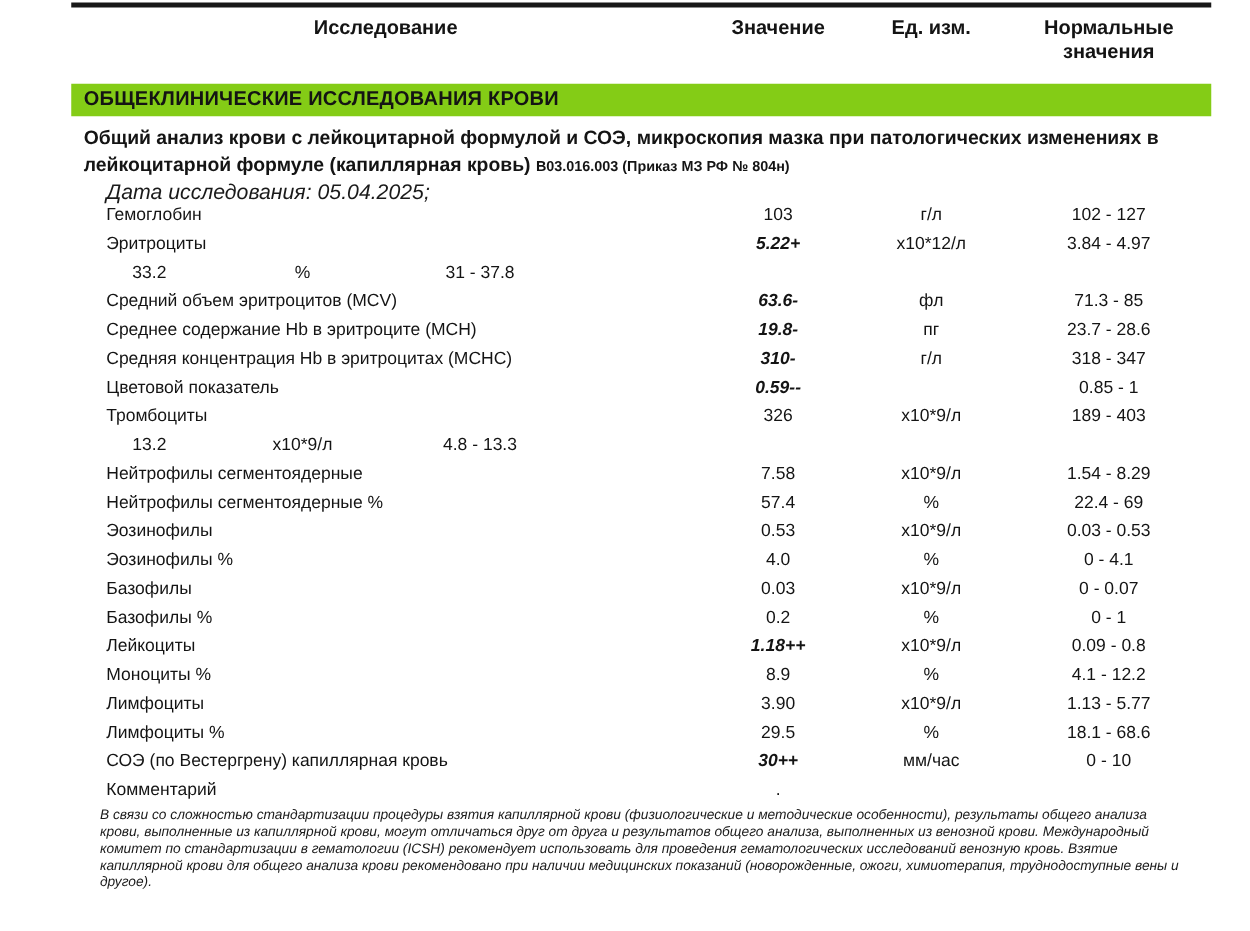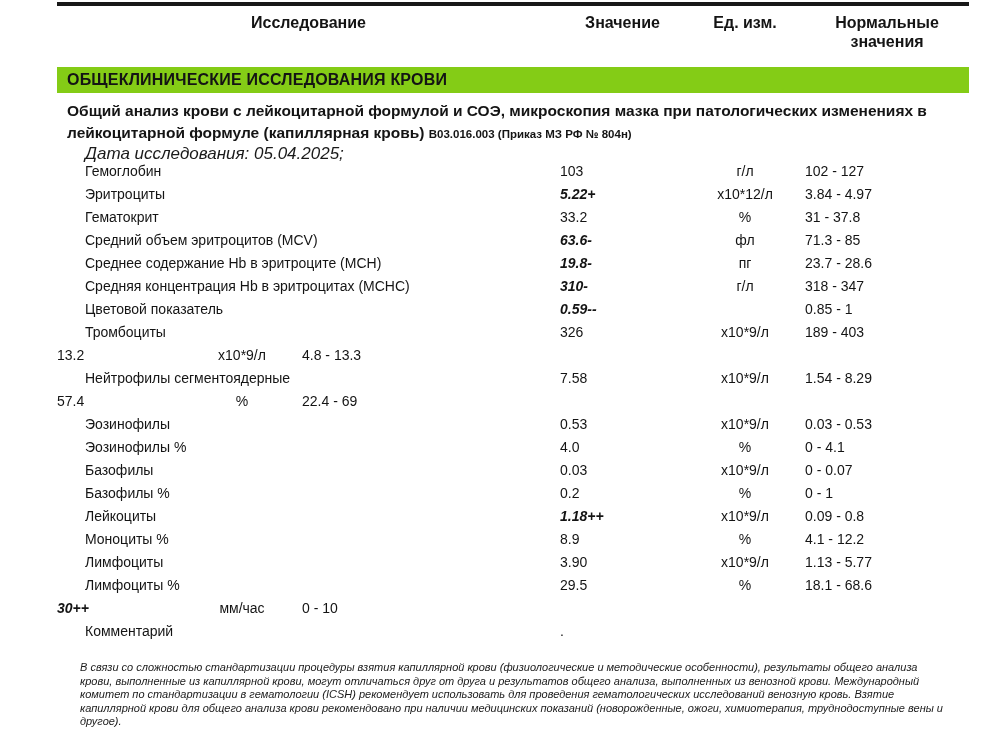--- a/index.html
+++ b/index.html
@@ -46,27 +46,27 @@
     padding-left: 28px;
     font-style: italic;
     font-size: 17px;
     line-height: 13px;
     color: #1a1a1a;
   }
 
   .tbody { margin-top: 0; }
   .trow { display: flex; font-size: 14px; line-height: 23px; }
   .trow .cell-name { width: 503px; padding-left: 28px; }
-  .trow .cell-val  { width: 125px; }
+  .trow .cell-val  { width: 125px; text-align: center; }
   .trow .cell-unit { width: 120px; text-align: center; }
-  .trow .cell-norm { width: 164px; }
+  .trow .cell-norm { width: 164px; text-align: center; }
   .trow .flag { font-weight: bold; font-style: italic; }
 
   .footer-note {
-    margin-top: 18px;
+    margin-top: 3px;
     padding-left: 23px;
     font-style: italic;
     font-size: 11px;
     line-height: 13.5px;
     max-width: 895px;
     color: #1a1a1a;
   }
 </style>
 </head>
 <body>
@@ -100,21 +100,20 @@
   </div>
 
   <div class="trow">
     <div class="cell-name">Эритроциты</div>
     <div class="cell-val flag">5.22+</div>
     <div class="cell-unit">х10*12/л</div>
     <div class="cell-norm">3.84 - 4.97</div>
   </div>
 
   <div class="trow">
-    <div class="cell-name">Гематокрит</div>
     <div class="cell-val">33.2</div>
     <div class="cell-unit">%</div>
     <div class="cell-norm">31 - 37.8</div>
   </div>
 
   <div class="trow">
     <div class="cell-name">Средний объем эритроцитов (MCV)</div>
     <div class="cell-val flag">63.6-</div>
     <div class="cell-unit">фл</div>
     <div class="cell-norm">71.3 - 85</div>
@@ -155,20 +154,21 @@
   </div>
 
   <div class="trow">
     <div class="cell-name">Нейтрофилы сегментоядерные</div>
     <div class="cell-val">7.58</div>
     <div class="cell-unit">х10*9/л</div>
     <div class="cell-norm">1.54 - 8.29</div>
   </div>
 
   <div class="trow">
+    <div class="cell-name">Нейтрофилы сегментоядерные %</div>
     <div class="cell-val">57.4</div>
     <div class="cell-unit">%</div>
     <div class="cell-norm">22.4 - 69</div>
   </div>
 
   <div class="trow">
     <div class="cell-name">Эозинофилы</div>
     <div class="cell-val">0.53</div>
     <div class="cell-unit">х10*9/л</div>
     <div class="cell-norm">0.03 - 0.53</div>
@@ -217,20 +217,21 @@
   </div>
 
   <div class="trow">
     <div class="cell-name">Лимфоциты %</div>
     <div class="cell-val">29.5</div>
     <div class="cell-unit">%</div>
     <div class="cell-norm">18.1 - 68.6</div>
   </div>
 
   <div class="trow">
+    <div class="cell-name">СОЭ (по Вестергрену) капиллярная кровь</div>
     <div class="cell-val flag">30++</div>
     <div class="cell-unit">мм/час</div>
     <div class="cell-norm">0 - 10</div>
   </div>
 
   <div class="trow">
     <div class="cell-name">Комментарий</div>
     <div class="cell-val">.</div>
     <div class="cell-unit"></div>
     <div class="cell-norm"></div>

